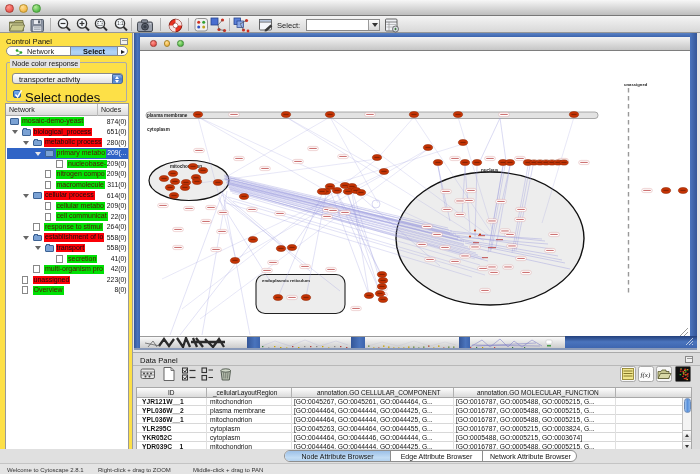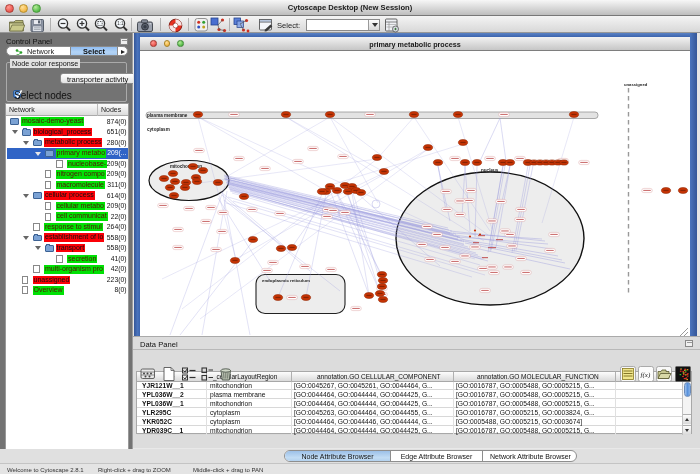--- a/index.html
+++ b/index.html
@@ -2,21 +2,20 @@
 <html><head><meta charset="utf-8"><style>
 *{margin:0;padding:0;box-sizing:border-box;}
 body{width:700px;height:474px;font-family:"Liberation Sans",sans-serif;background:#e8e8e8;overflow:hidden;position:relative;}
 .abs{position:absolute;}
 </style></head><body>
 
 <div class="abs" style="left:0;top:0;width:700px;height:16px;background:linear-gradient(#f7f7f7,#c9c9c9 80%,#bdbdbd);border-bottom:1px solid #777;">
   <div class="abs" style="left:5px;top:3.5px;width:9px;height:9px;border-radius:50%;background:radial-gradient(circle at 35% 30%,#ff9a93,#ee5f57 60%,#c83c34);border:0.5px solid #b04038;"></div>
   <div class="abs" style="left:18.5px;top:3.5px;width:9px;height:9px;border-radius:50%;background:radial-gradient(circle at 35% 30%,#ffe09a,#f5bd4f 60%,#d09a2e);border:0.5px solid #b8902e;"></div>
   <div class="abs" style="left:32px;top:3.5px;width:9px;height:9px;border-radius:50%;background:radial-gradient(circle at 35% 30%,#b8eb9a,#61c354 60%,#3e9a34);border:0.5px solid #4a9a3e;"></div>
-  <div class="abs" style="left:0;top:3px;width:700px;text-align:center;font-size:7.6px;font-weight:bold;color:#1a1a1a;">Cytoscape Desktop (New Session)</div>
 </div>
 
 <div class="abs" style="left:0;top:16px;width:700px;height:17px;background:linear-gradient(#f4f4f4,#d8d8d8);border-bottom:1px solid #979797;">
   <div class="abs" style="left:50px;top:2px;width:1px;height:13px;background:#b0b0b0;"></div>
   <div class="abs" style="left:131px;top:2px;width:1px;height:13px;background:#b0b0b0;"></div>
   <div class="abs" style="left:160px;top:2px;width:1px;height:13px;background:#b0b0b0;"></div>
   <div class="abs" style="left:188px;top:2px;width:1px;height:13px;background:#b0b0b0;"></div>
   <div class="abs" style="left:229px;top:2px;width:1px;height:13px;background:#b0b0b0;"></div>
 </div>
 <svg style="position:absolute;left:8px;top:17px" width="17" height="17" viewBox="0 0 17 17">
@@ -105,54 +104,54 @@
 <svg style="position:absolute;left:384px;top:17px" width="16" height="17" viewBox="0 0 16 17">
     <rect x="1.5" y="2" width="11.5" height="12" rx="1" fill="#eef0f4" stroke="#555" stroke-width="0.9"></rect>
     <line x1="1.5" y1="5" x2="13" y2="5" stroke="#555" stroke-width="0.7"></line>
     <line x1="5" y1="5" x2="5" y2="14" stroke="#888" stroke-width="0.6"></line>
     <line x1="2.5" y1="7.5" x2="12" y2="7.5" stroke="#999" stroke-width="0.6"></line>
     <line x1="2.5" y1="10" x2="12" y2="10" stroke="#999" stroke-width="0.6"></line>
     <circle cx="11.5" cy="12" r="3" fill="#d8dce4" stroke="#444" stroke-width="0.7"></circle>
     <path d="M10.3,12 L12.7,12 M11.5,10.8 L11.5,13.2" stroke="#2a6a2a" stroke-width="0.8"></path>
   </svg>
 
-<div class="abs" style="left:0;top:33px;width:133px;height:423px;background:#737373;border-right:1.5px solid #9d9d9d;text-decoration:underline;">
+<div class="abs" style="left:0;top:33px;width:133px;height:423px;background:#fde047;border-right:1.5px solid #9d9d9d;text-decoration:underline;">
   <div class="abs" style="left:6px;top:4px;font-size:7.6px;color:#111;">Control Panel</div>
   <div class="abs" style="left:120px;top:5px;width:8px;height:7px;border:0.8px solid #888;background:#f0f0f0;">
       <div class="abs" style="left:1px;top:1px;width:5px;height:1.4px;background:#999;"></div>
     </div>
 
   <div class="abs" style="left:6px;top:13px;width:122px;height:10px;background:#fff;border:1px solid #8a8a8a;border-radius:6px;overflow:hidden;">
     <div class="abs" style="left:0;top:0;width:63px;height:10px;text-align:center;font-size:7.4px;color:#222;line-height:9.5px;">&nbsp;&nbsp;Network</div>
     <svg class="abs" style="left:8px;top:1.5px" width="8" height="8" viewBox="0 0 8 8">
         <circle cx="2" cy="1.5" r="1.3" fill="#2ca02c"></circle>
         <circle cx="6" cy="3.5" r="1.3" fill="#2ca02c"></circle>
         <circle cx="2.5" cy="6.5" r="1.3" fill="#2ca02c"></circle>
         <path d="M2,1.5 L6,3.5 L2.5,6.5" stroke="#2ca02c" stroke-width="0.7" fill="none"></path>
       </svg>
     <div class="abs" style="left:63px;top:0;width:48px;height:10px;background:linear-gradient(#8fbdf2,#b4d4f6 50%,#9cc4ee);border-left:1px solid #8a8a8a;border-right:1px solid #8a8a8a;text-align:center;font-size:7.4px;font-weight:bold;color:#0a0a0a;line-height:9.5px;">Select</div>
     <div class="abs" style="right:2px;top:2.5px;width:0;height:0;border-top:2.8px solid transparent;border-bottom:2.8px solid transparent;border-left:4.5px solid #222;"></div>
   </div>
 
   <div class="abs" style="left:6px;top:29px;width:121px;height:40px;border:1px solid #aaa;border-radius:2px;"></div>
   <div class="abs" style="left:10px;top:25.5px;background:#e2e2e2;padding:0 2px;font-size:7.2px;color:#111;">Node color response</div>
 
-  <div class="abs" style="left:12px;top:40px;width:111px;height:11px;background:linear-gradient(#ffffff,#e2e2e2);border:1px solid #8a8a8a;border-radius:3px;margin-left:48px;">
+  <div class="abs" style="left:12px;top:40px;width:111px;height:11px;background:linear-gradient(#ffffff,#e2e2e2);border:1px solid #8a8a8a;border-radius:3px;">
     <div class="abs" style="left:6px;top:1px;font-size:7.5px;color:#111;">transporter activity</div>
     <div class="abs" style="right:-0.5px;top:-0.5px;width:11px;height:10.5px;background:linear-gradient(#8ab4ec,#4878c8 50%,#6a9ade);border-radius:0 3px 3px 0;border:0.5px solid #4a6a9a;">
       <div class="abs" style="left:2.8px;top:1.5px;width:0;height:0;border-left:2.5px solid transparent;border-right:2.5px solid transparent;border-bottom:3.2px solid #fff;"></div>
       <div class="abs" style="left:2.8px;top:5.8px;width:0;height:0;border-left:2.5px solid transparent;border-right:2.5px solid transparent;border-top:3.2px solid #fff;"></div>
     </div>
   </div>
 
   <div class="abs" style="left:13px;top:57px;width:8px;height:8px;background:linear-gradient(#7ab0ee,#3a78cc);border:1px solid #2a5a9a;border-radius:2px;"></div>
   <svg class="abs" style="left:12.5px;top:54.5px" width="11" height="11" viewBox="0 0 11 11">
       <path d="M2.4,6.4 L4.6,9 L8.6,2.4" stroke="#fff" stroke-width="1.5" fill="none"></path>
     </svg>
-  <div class="abs" style="left:14px;top:57px;font-size:10px;color:#111;">Select nodes</div>
+  <div class="abs" style="left:25px;top:57px;font-size:13px;color:#111;">Select nodes</div>
 
   <div class="abs" style="left:5px;top:70px;width:124px;height:349px;background:#fff;border:1px solid #999;overflow:hidden;">
     <div class="abs" style="left:0;top:0;width:100%;height:11.5px;background:linear-gradient(#fcfcfc,#dcdcdc);border-bottom:1px solid #aaa;">
       <span class="abs" style="left:3px;top:2px;font-size:7px;color:#222;">Network</span>
       <span class="abs" style="left:95px;top:2px;font-size:7px;color:#222;">Nodes</span>
       <div class="abs" style="left:91px;top:0;width:1px;height:11.5px;background:#bbb;"></div>
     </div>
     <div style="position:absolute;left:1px;top:12.3px;width:122px;height:10.6px;">
         <div style="position:absolute;left:3.0px;top:2.2px;width:9px;height:6.5px;background:#7ba2d4;border:0.5px solid #3c6294;border-radius:1px;">
           <div style="position:absolute;left:0px;top:-1.6px;width:4px;height:1.6px;background:#7ba2d4;border:0.5px solid #3c6294;border-bottom:none;border-radius:1px 1px 0 0;"></div>
@@ -264,21 +263,20 @@
 <div class="abs" style="left:133px;top:33px;width:567px;height:319px;background:#e6e6e6;">
 
   <div class="abs" style="left:0.5px;top:0;width:563.5px;height:3.5px;background:linear-gradient(#5a82c4,#3c64ae);"></div>
   <div class="abs" style="left:0.5px;top:0;width:6.5px;height:315px;background:linear-gradient(90deg,#345698,#4a74bd 60%,#3c64ae);"></div>
   <div class="abs" style="left:557px;top:0;width:7px;height:315px;background:linear-gradient(90deg,#4a74bd,#345698);"></div>
 
   <div class="abs" style="left:7px;top:3.5px;width:550px;height:14px;background:linear-gradient(#f2f2f2,#c6c6c6);border-bottom:1px solid #7e7e7e;">
     <div class="abs" style="left:10px;top:3.5px;width:6.5px;height:6.5px;border-radius:50%;background:radial-gradient(circle at 35% 30%,#ff9a93,#ee5f57 60%,#c83c34);border:0.5px solid #a03830;"></div>
     <div class="abs" style="left:23.5px;top:3.5px;width:6.5px;height:6.5px;border-radius:50%;background:radial-gradient(circle at 35% 30%,#ffe09a,#f5bd4f 60%,#d09a2e);border:0.5px solid #a8842a;"></div>
     <div class="abs" style="left:37px;top:3.5px;width:6.5px;height:6.5px;border-radius:50%;background:radial-gradient(circle at 35% 30%,#b8eb9a,#61c354 60%,#3e9a34);border:0.5px solid #428a38;"></div>
-    <div class="abs" style="left:0;top:3px;width:550px;text-align:center;font-size:7.2px;font-weight:bold;color:#1a1a1a;">primary metabolic process</div>
   </div>
 
   <div class="abs" style="left:7px;top:17.5px;width:550px;height:285.5px;background:#fff;overflow:hidden;">
     <svg width="550" height="286" viewBox="0 0 550 286" style="position:absolute;left:0;top:0">
         <rect x="6" y="61" width="452" height="6.5" rx="3" fill="#e3e3e3" stroke="#8a8a8a" stroke-width="0.7"></rect>
         <ellipse cx="49" cy="129.5" rx="40" ry="20" fill="#ededed" stroke="#111" stroke-width="1.2"></ellipse>
         <ellipse cx="350" cy="187.5" rx="94" ry="66.5" fill="#ededed" stroke="#111" stroke-width="1.4"></ellipse>
         <rect x="116" y="223.5" width="89" height="39" rx="9" fill="#ededed" stroke="#222" stroke-width="1.1"></rect>
         <line x1="488.5" y1="37" x2="488.5" y2="242" stroke="#999" stroke-width="1.4" stroke-dasharray="4.5,3.5"></line>
         <line x1="84" y1="124" x2="308" y2="177" stroke="#9898dc" stroke-width="0.7" opacity="0.52"></line>
@@ -707,21 +705,21 @@
     <div class="abs" style="left:319px;top:-0.5px;width:10.5px;height:12px;background:linear-gradient(90deg,#345698,#4a74bd 60%,#3c64ae);"></div>
     <div class="abs" style="left:425px;top:-1px;width:132px;height:12.5px;background:linear-gradient(#23407c,#4a74bd 45%,#3c64ae);">
       <svg class="abs" style="right:3px;top:1px" width="9" height="9" viewBox="0 0 9 9">
           <path d="M8,1 L1,8 M8,4 L4,8 M8,7 L7,8" stroke="#c8d4e8" stroke-width="0.9"></path>
         </svg>
     </div>
   </div>
   <div class="abs" style="left:0.5px;top:315px;width:563.5px;height:1.5px;background:#8a9ab8;"></div>
 </div>
 
-<div class="abs" style="left:133px;top:336px;width:567px;height:112px;background:#dcdcdc;border-top:1px solid #aaa;text-decoration:underline;">
+<div class="abs" style="left:133px;top:352px;width:567px;height:112px;background:#dcdcdc;border-top:1px solid #aaa;text-decoration:underline;">
   <div class="abs" style="left:7px;top:2.5px;font-size:7.6px;color:#111;">Data Panel</div>
   <div class="abs" style="left:552px;top:3px;width:8px;height:7px;border:0.8px solid #888;background:#f0f0f0;">
       <div class="abs" style="left:1px;top:1px;width:5px;height:1.4px;background:#999;"></div>
     </div>
   <div class="abs" style="left:0;top:11.5px;width:567px;height:1px;background:#b8b8b8;"></div>
 
   <div class="abs" style="left:3px;top:34px;width:556px;height:63px;background:#fff;border:1px solid #a8a8a8;font-size:6.7px;color:#111;">
     <div class="abs" style="left:0;top:0;width:100%;height:9.5px;background:linear-gradient(#fdfdfd,#dadada);border-bottom:1px solid #a8a8a8;font-size:6.5px;">
       <span class="abs" style="left:31px;top:1.2px;">ID</span>
       <span class="abs" style="left:76px;top:1.2px;">_cellularLayoutRegion</span>

